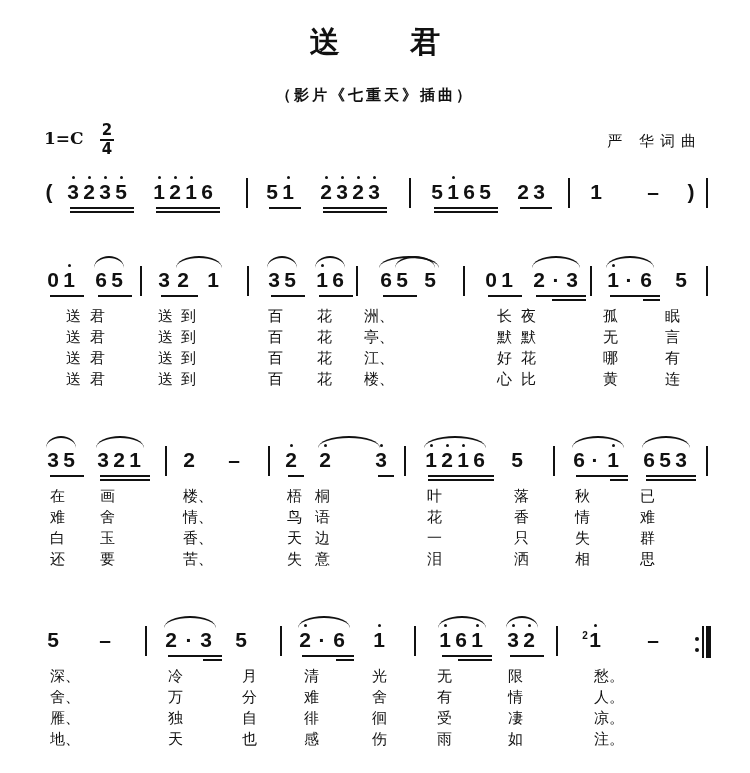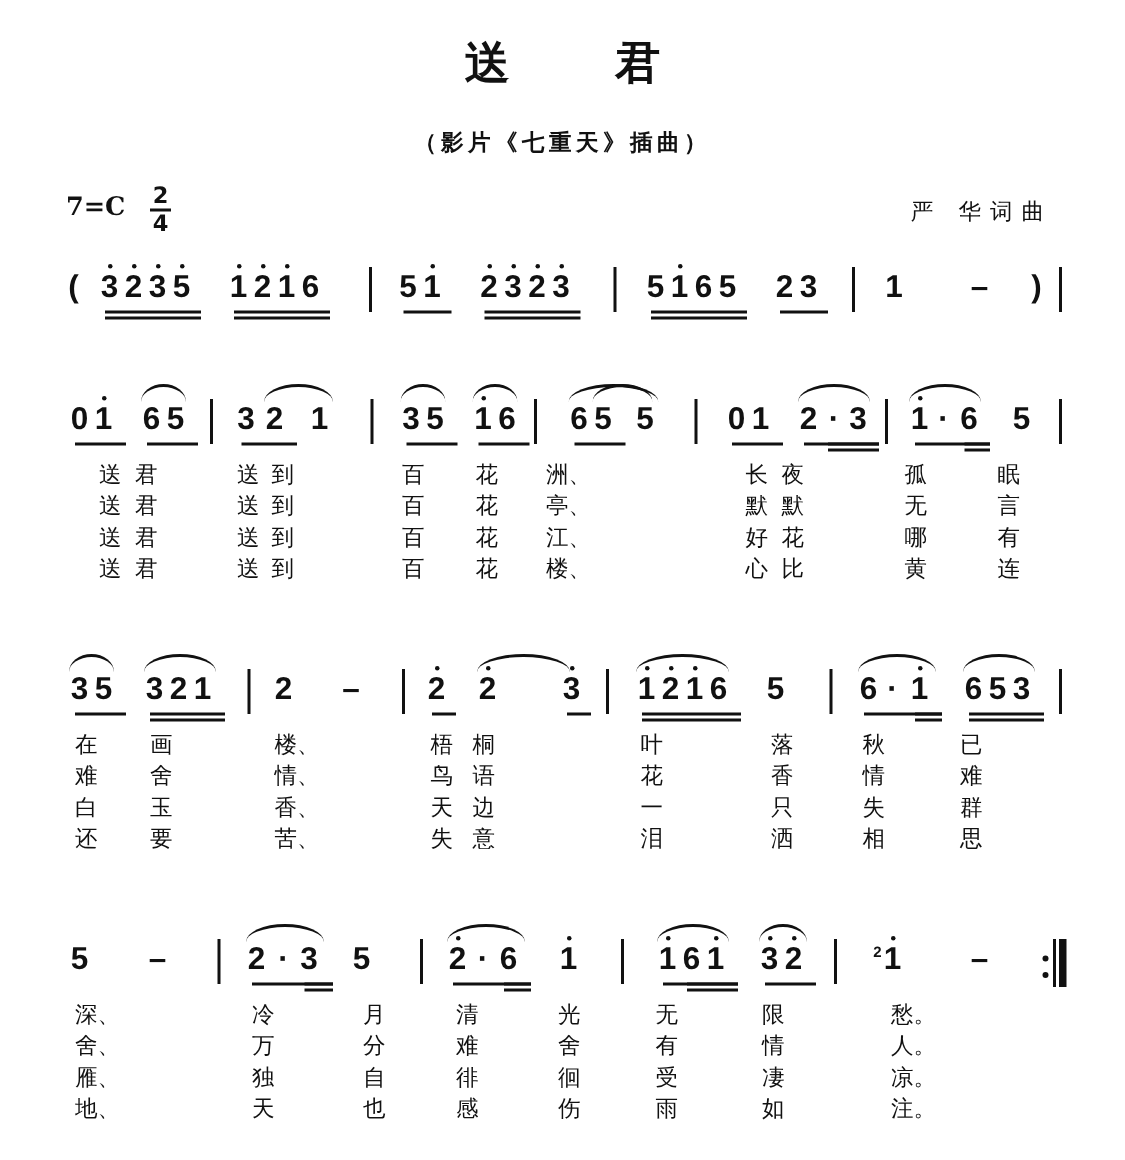--- a/index.html
+++ b/index.html
@@ -20,21 +20,21 @@
   .slur { position: absolute; border-top: 2px solid #111; border-radius: 50% 50% 0 0 / 100% 100% 0 0; height: 10px; }
   .lyrics { position: absolute; font-size: 15px; line-height: 21px; }
   .ly { position: absolute; }
   .thick-bar { position: absolute; width: 5px; background: #111; }
 </style>
 </head>
 <body>
 
 <div class="abs title">送 君</div>
 <div class="abs subtitle">（影片《七重天》插曲）</div>
-<div class="abs key">7=C</div>
+<div class="abs key">1=C</div>
 <div class="frac">
   <span>2</span>
   <span class="line"></span>
   <span>4</span>
 </div>
 <div class="abs credit">严 华词曲</div>
 
 <div id="score">
     <div class="note" style="left: 42px; top: 180px; width: 14px;">(</div>
     <div class="note" style="left: 66px; top: 180px; width: 14px;">3</div>

